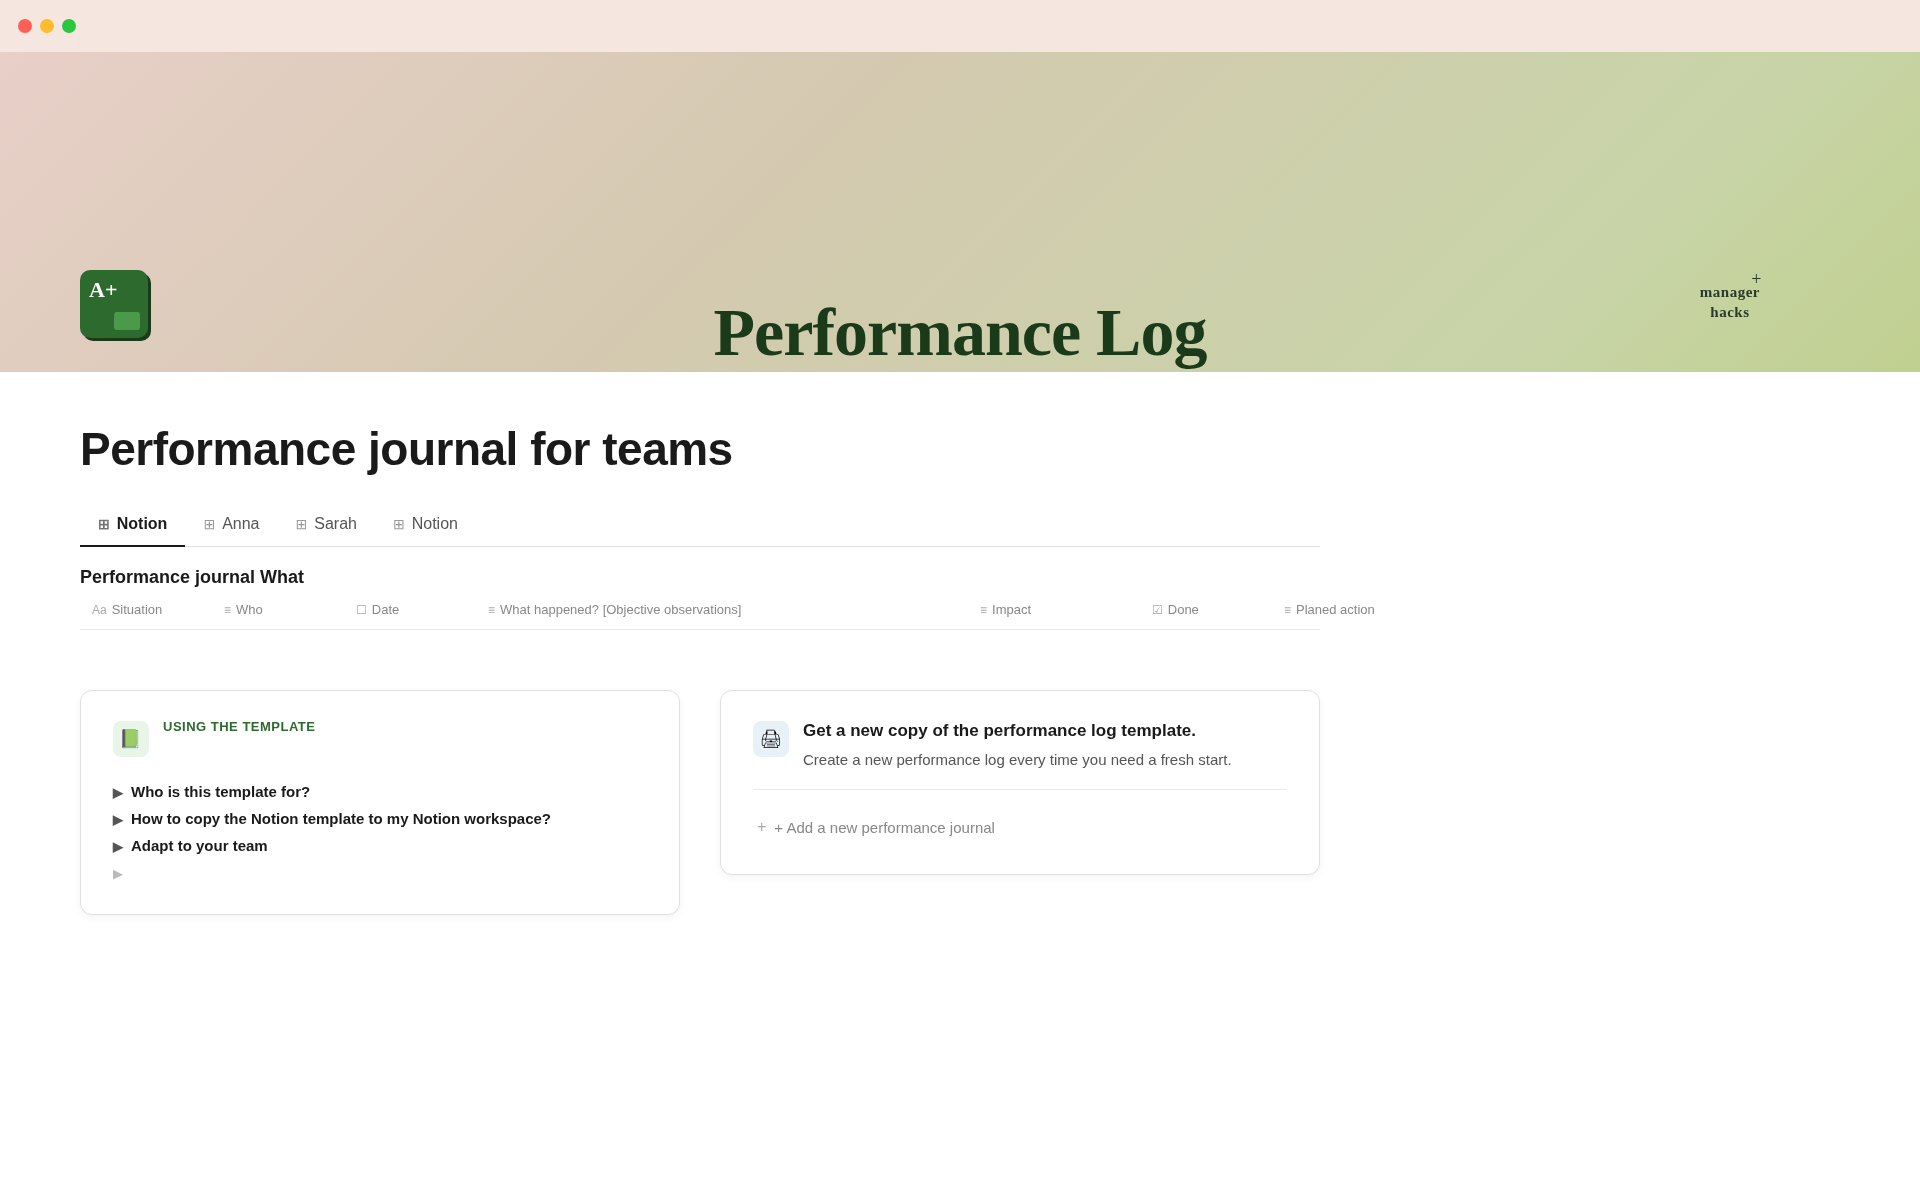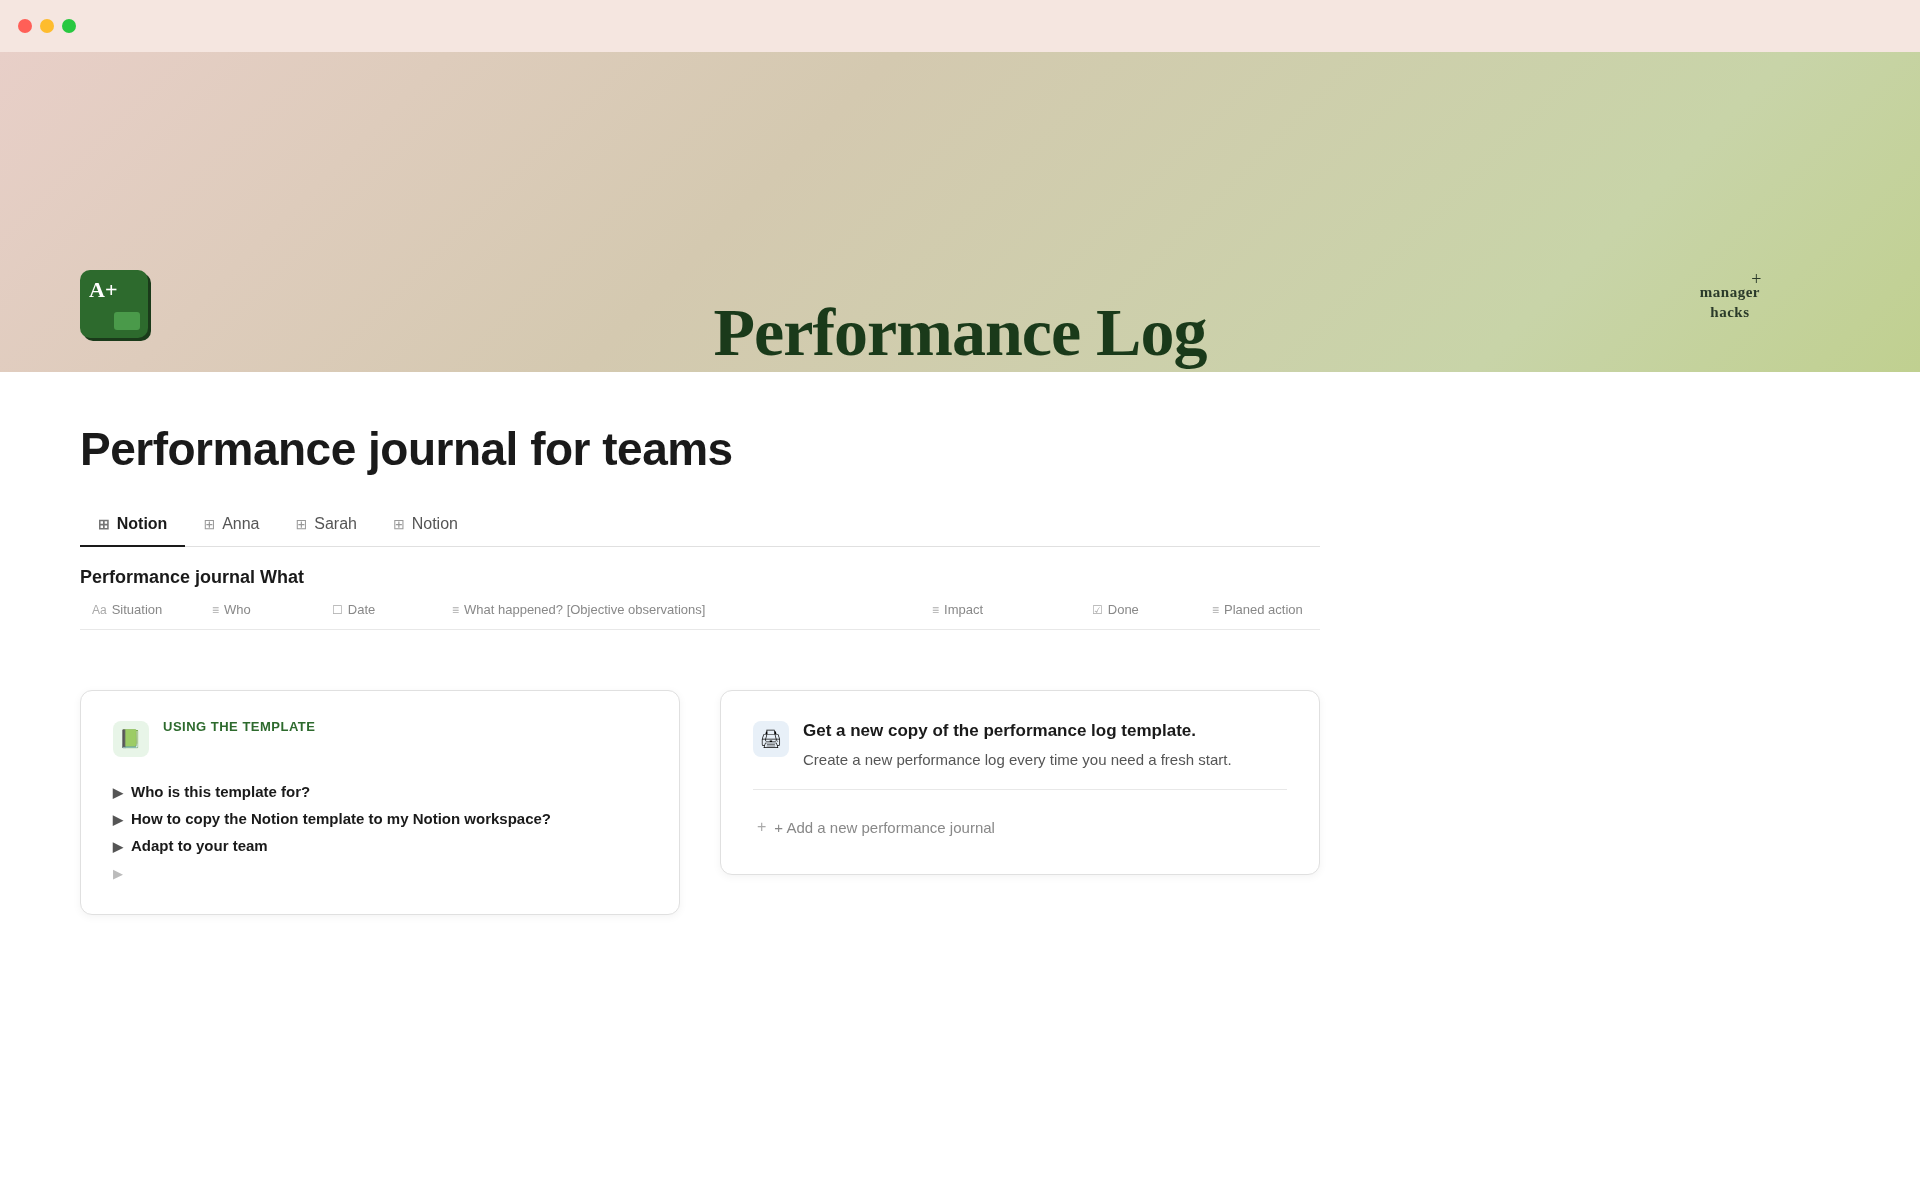--- a/index.html
+++ b/index.html
@@ -103,21 +103,21 @@
     .table-section { margin-bottom: 30px; }
     .table-title {
       font-size: 18px;
       font-weight: 700;
       color: #1a1a1a;
       margin-bottom: 10px;
     }
     .table-cols {
       display: flex;
       align-items: center;
-      gap: 0;
+      gap: 12px;
       border-bottom: 1px solid #e8e8e8;
       padding-bottom: 8px;
       margin-top: 6px;
     }
     .col-header {
       display: flex;
       align-items: center;
       gap: 5px;
       font-size: 13px;
       color: #888;

